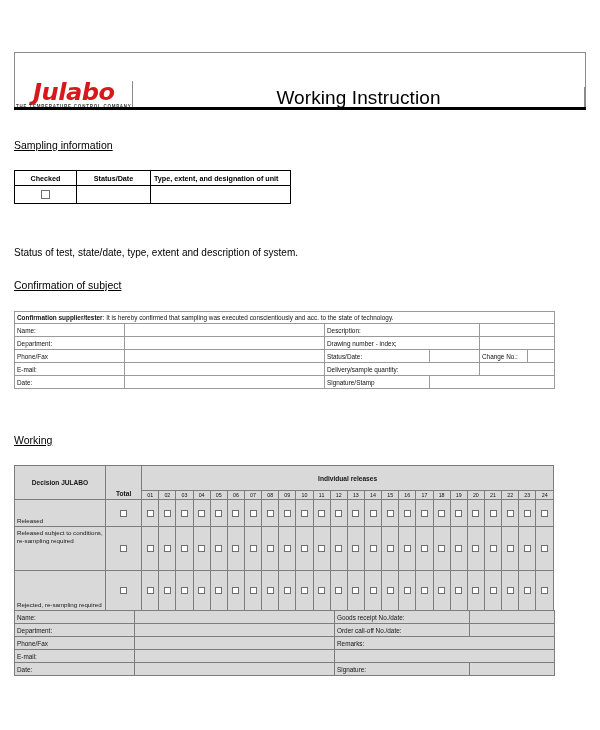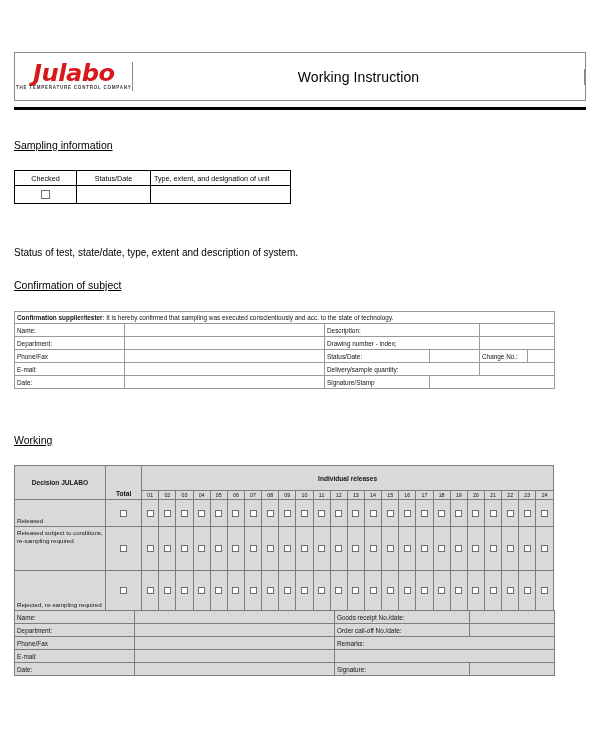--- a/index.html
+++ b/index.html
@@ -21,25 +21,25 @@
     width: 600px;
     height: 730px;
     background: #fff;
     box-sizing: border-box;
     padding: 0;
   }
   
   .doc-header {
     position: absolute;
     left: 14px; top: 52px;
-    width: 572px; height: 49px;
+    width: 572px; height: 58px;
     border: 1px solid #8a8a8a;
     box-sizing: border-box;
     display: flex;
-    align-items: center;
+    align-items: flex-end;
   }
   .hdr-logo-cell {
     width: 118px;
     border-right: 1px solid #8a8a8a;
     display: flex;
     align-items: center;
     justify-content: center;
     box-sizing: border-box;
   }
   .logo-wrap {
@@ -69,21 +69,21 @@
   }
   .hdr-title-cell {
     flex: 1;
     border-right: 1px solid #8a8a8a;
     display: flex;
     align-items: center;
     justify-content: center;
     box-sizing: border-box;
   }
   .hdr-title {
-    font-size: 14px;
+    font-size: 19px;
     font-family: "Liberation Sans", sans-serif;
     letter-spacing: 0.1px;
   }
   .hdr-code-cell {
     width: 172px;
     display: flex;
     align-items: center;
     justify-content: center;
     box-sizing: border-box;
   }
@@ -117,21 +117,21 @@
     border-collapse: collapse;
     table-layout: fixed;
     font-size: 7px;
   }
   .tbl-sampling td, .tbl-sampling th {
     border: 1px solid #000;
     box-sizing: border-box;
     padding: 0 3px;
   }
   .tbl-sampling th {
-    font-weight: normal;
+    font-weight: bold;
     font-size: 7.2px;
     height: 15px;
     text-align: center;
   }
   .tbl-sampling th.left-al { text-align: left; }
   .tbl-sampling td { height: 18px; }
   
   .cb {
     display: inline-block;
     width: 9px; height: 9px;

